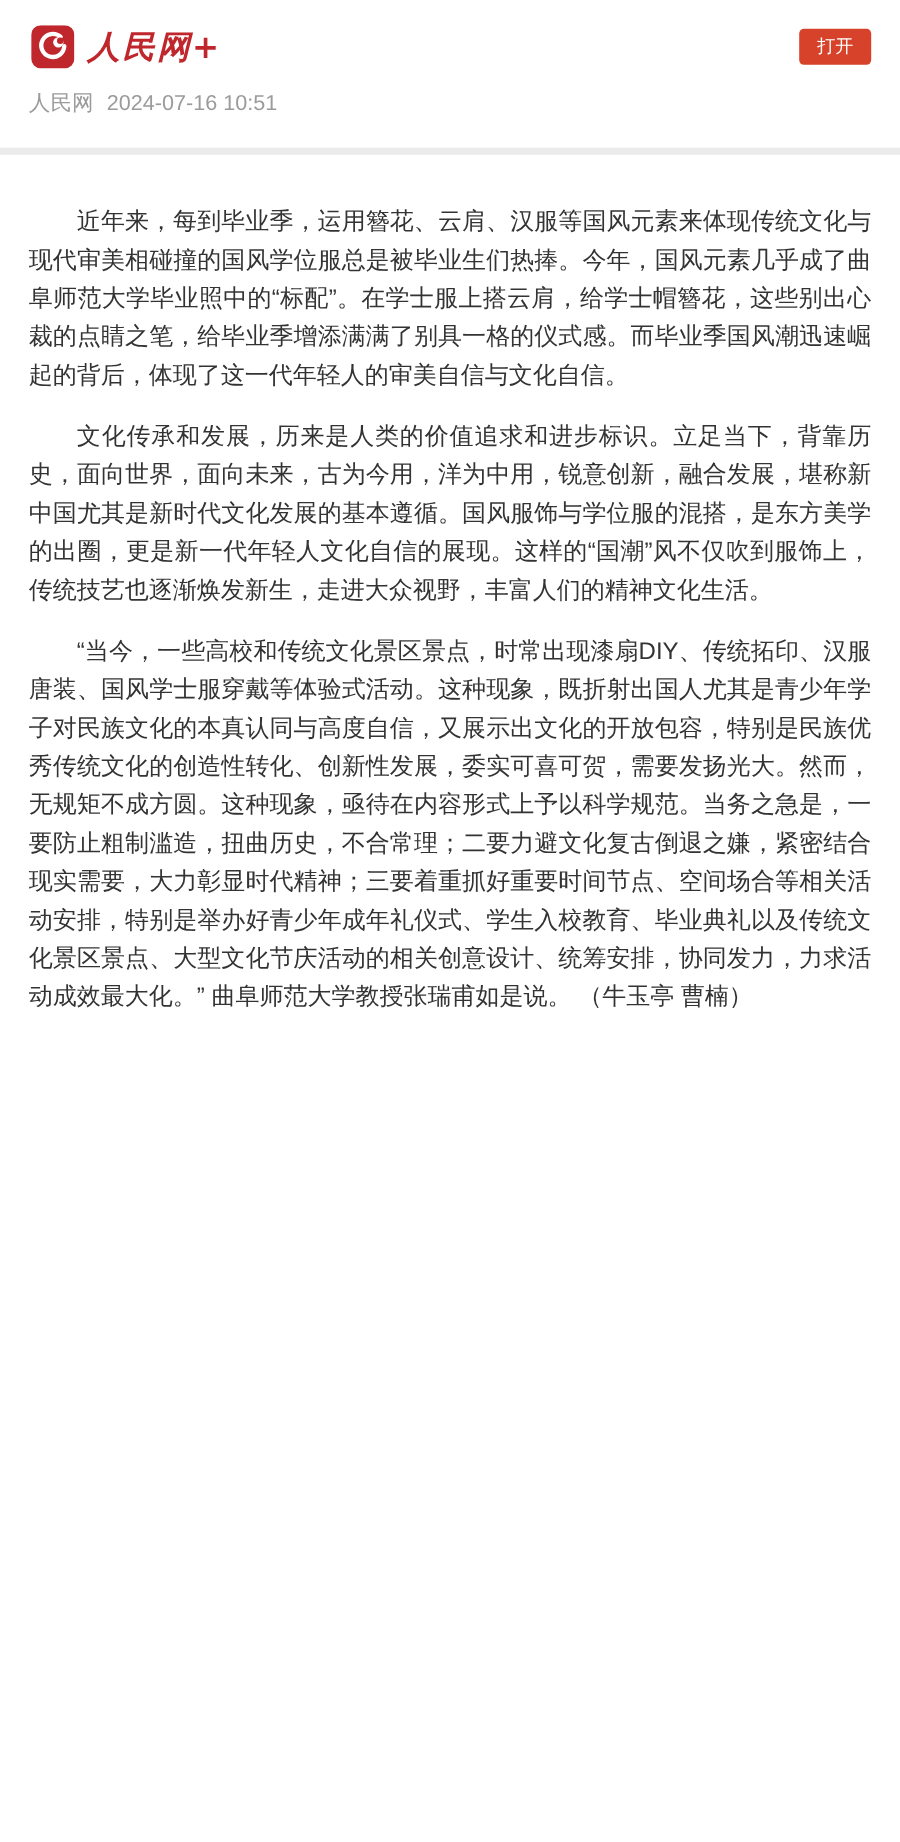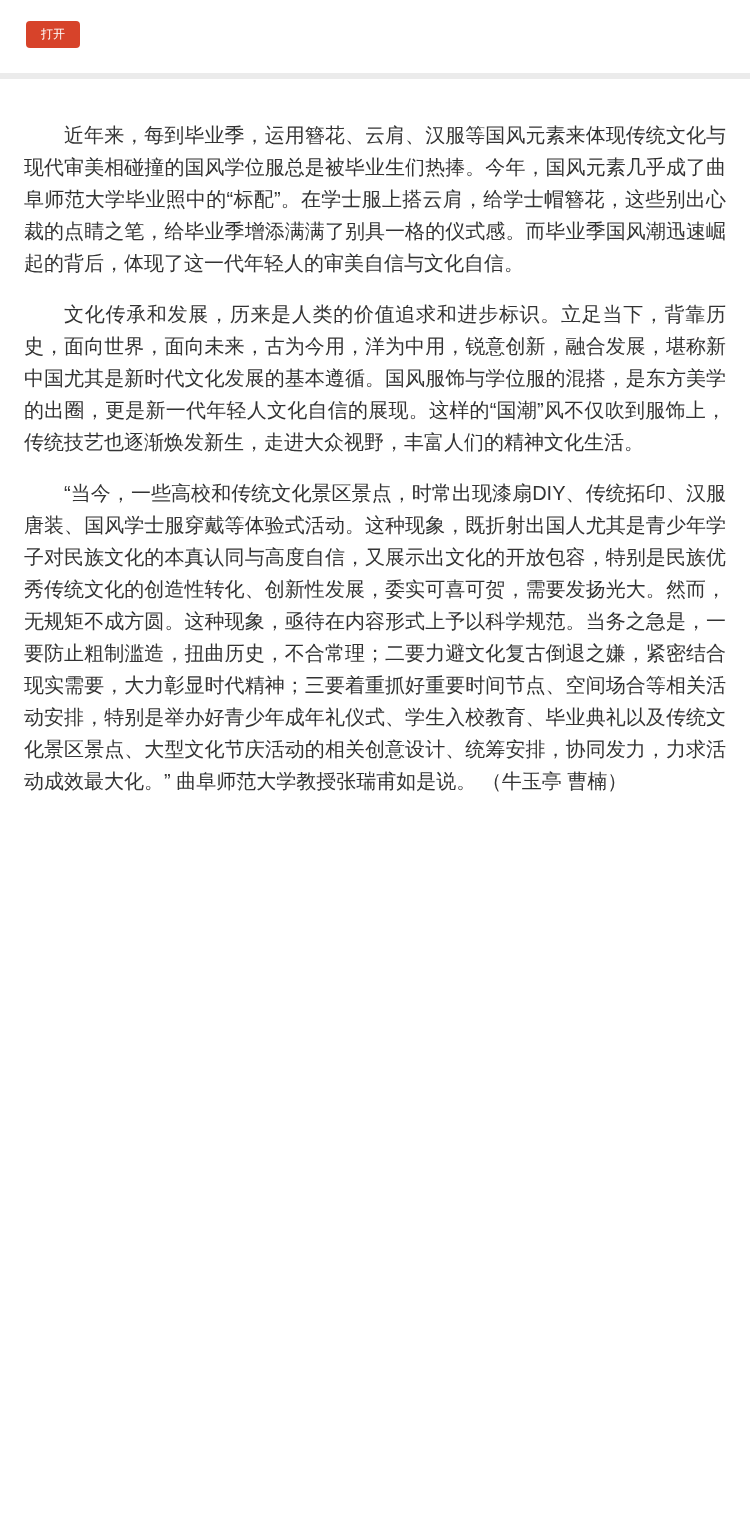--- a/index.html
+++ b/index.html
@@ -31,21 +31,21 @@
     color:var(--brand-red);
     font-size:27px;
     font-weight:bold;
     font-style:italic;
     letter-spacing:2px;
     font-family:"DejaVu Serif","Liberation Serif",serif;
   }
   .open-btn{
     background:var(--button-red);
     color:#ffffff;
-    font-size:12px;
+    font-size:15px;
     line-height:1;
     padding:7px 15px 8px;
     border:none;
     border-radius:4px;
     font-family:inherit;
     cursor:pointer;
   }
   .title{
     margin:27px 24px 0;
     font-size:31px;
@@ -76,24 +76,38 @@
     margin:16px 0 19px;
     text-indent:2em;
   }
 </style>
 </head>
 <body>
 
 <div class="page">
 
   <header class="topbar">
+    <div class="brand">
+      <span class="brand-icon">
+        <svg width="36" height="36" viewBox="0 0 36 36" xmlns="http://www.w3.org/2000/svg">
+          <rect x="0" y="0" width="36" height="36" rx="8" fill="#c0272d"></rect>
+          <path d="M 24.5 9.8 A 9.6 9.6 0 1 0 27.6 17.5" stroke="#ffffff" stroke-width="3.6" fill="none" stroke-linecap="round"></path>
+          <circle cx="22.6" cy="14.3" r="4.3" fill="#ffffff"></circle>
+          <circle cx="24.2" cy="13.0" r="2.7" fill="#c0272d"></circle>
+        </svg>
+      </span>
+      <span class="brand-name">人民网+</span>
+    </div>
     <button class="open-btn">打开</button>
   </header>
 
 
+  <div class="byline">
+    <span class="src">人民网</span><span>2024-07-16 10:51</span>
+  </div>
 
   <div class="divider"></div>
 
   <article class="article-body">
     <p>近年来，每到毕业季，运用簪花、云肩、汉服等国风元素来体现传统文化与现代审美相碰撞的国风学位服总是被毕业生们热捧。今年，国风元素几乎成了曲阜师范大学毕业照中的“标配”。在学士服上搭云肩，给学士帽簪花，这些别出心裁的点睛之笔，给毕业季增添满满了别具一格的仪式感。而毕业季国风潮迅速崛起的背后，体现了这一代年轻人的审美自信与文化自信。</p>
     <p>文化传承和发展，历来是人类的价值追求和进步标识。立足当下，背靠历史，面向世界，面向未来，古为今用，洋为中用，锐意创新，融合发展，堪称新中国尤其是新时代文化发展的基本遵循。国风服饰与学位服的混搭，是东方美学的出圈，更是新一代年轻人文化自信的展现。这样的“国潮”风不仅吹到服饰上，传统技艺也逐渐焕发新生，走进大众视野，丰富人们的精神文化生活。</p>
     <p>“当今，一些高校和传统文化景区景点，时常出现漆扇DIY、传统拓印、汉服唐装、国风学士服穿戴等体验式活动。这种现象，既折射出国人尤其是青少年学子对民族文化的本真认同与高度自信，又展示出文化的开放包容，特别是民族优秀传统文化的创造性转化、创新性发展，委实可喜可贺，需要发扬光大。然而，无规矩不成方圆。这种现象，亟待在内容形式上予以科学规范。当务之急是，一要防止粗制滥造，扭曲历史，不合常理；二要力避文化复古倒退之嫌，紧密结合现实需要，大力彰显时代精神；三要着重抓好重要时间节点、空间场合等相关活动安排，特别是举办好青少年成年礼仪式、学生入校教育、毕业典礼以及传统文化景区景点、大型文化节庆活动的相关创意设计、统筹安排，协同发力，力求活动成效最大化。” 曲阜师范大学教授张瑞甫如是说。 （牛玉亭 曹楠）</p>
   </article>
 
 </div>

